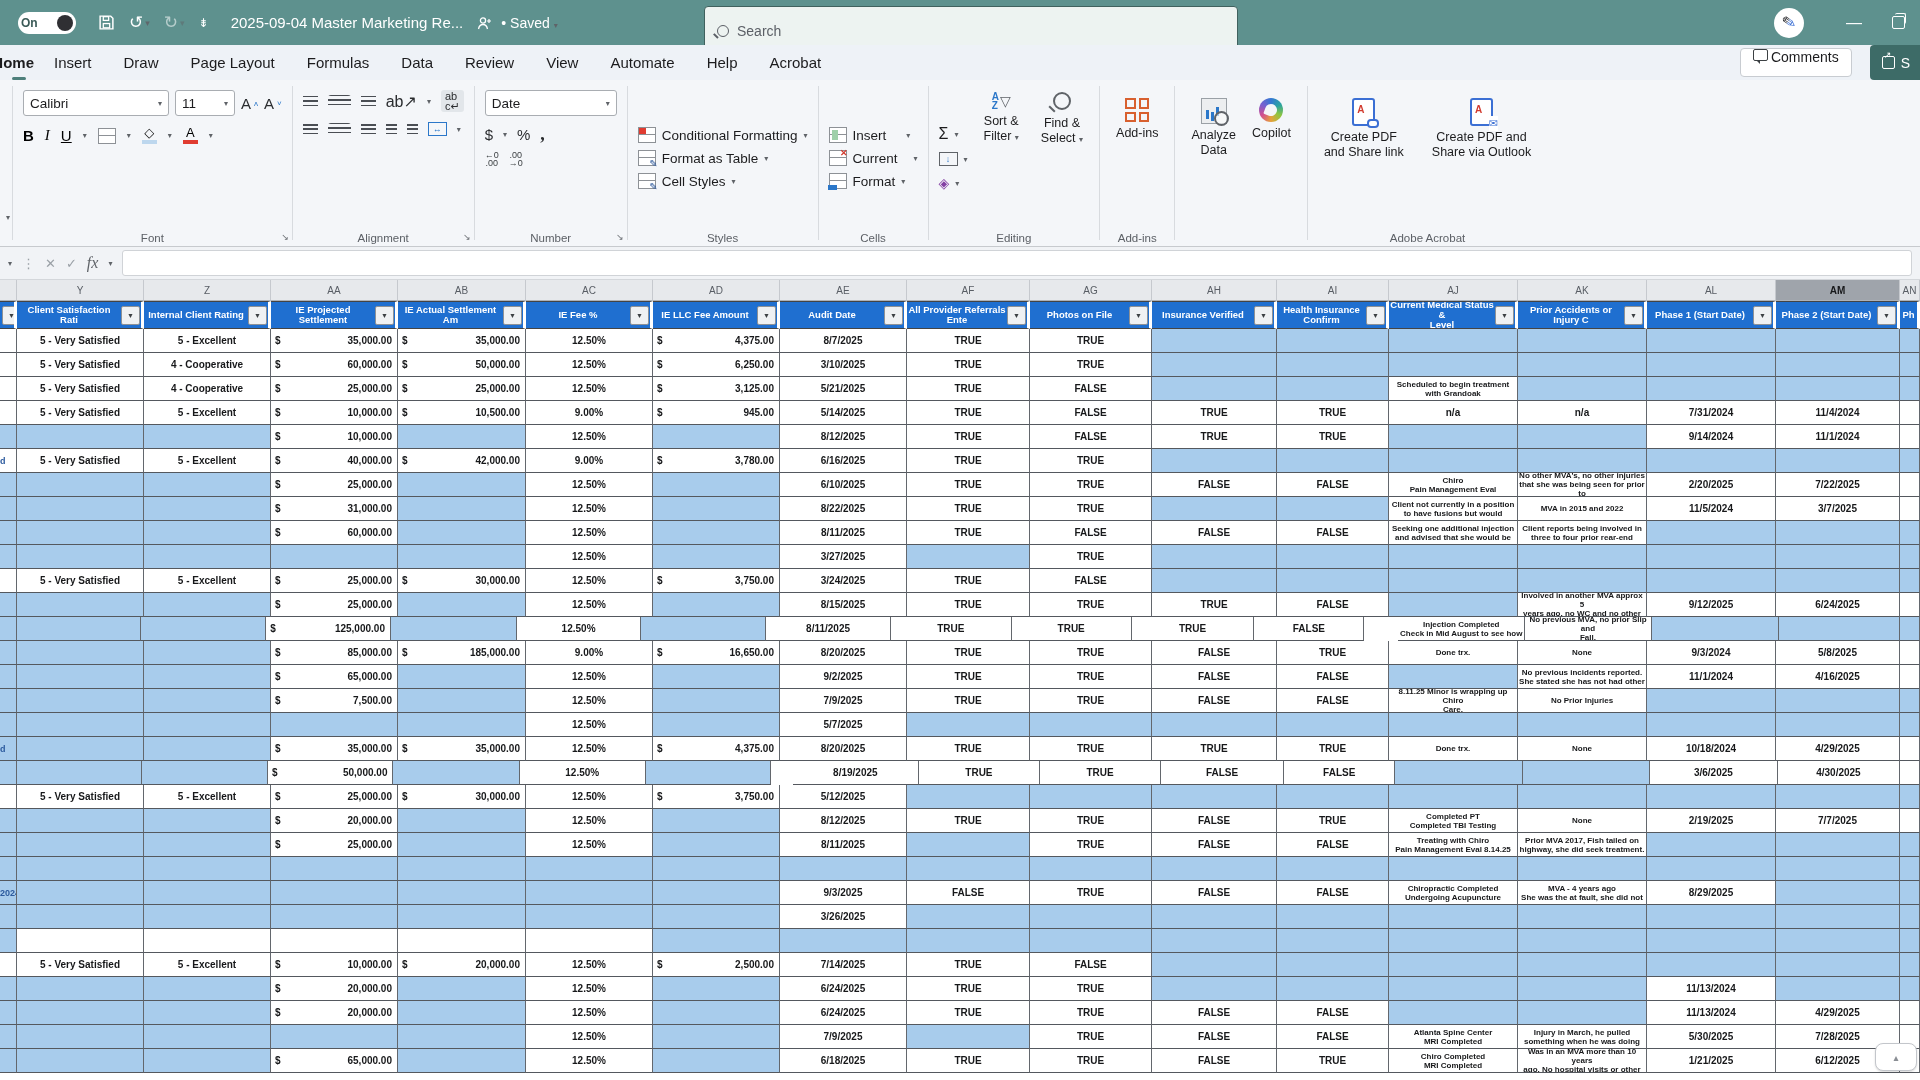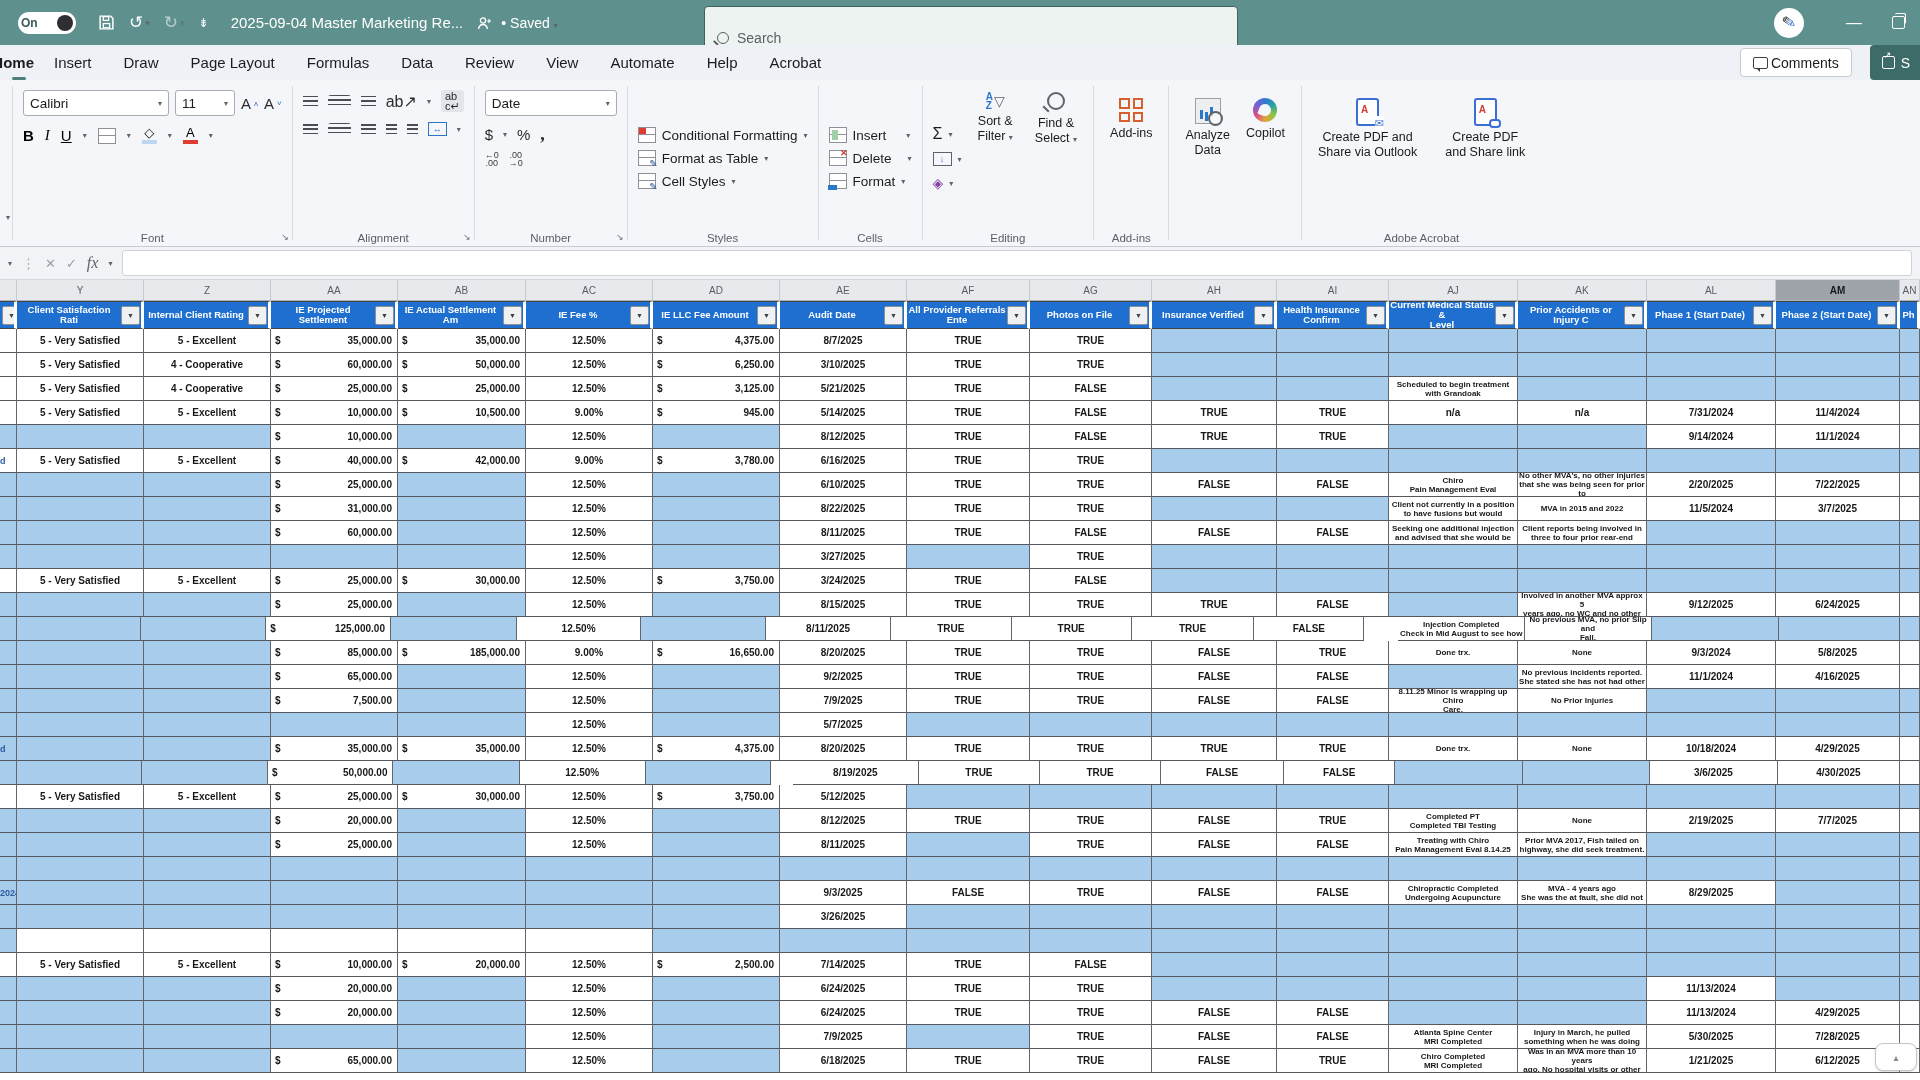--- a/index.html
+++ b/index.html
@@ -9,39 +9,39 @@
   .pill{margin-left:18px;width:52px;height:22px;background:#fff;border-radius:11px;display:flex;align-items:center;
     padding:0 3px;color:#3a5a57;font-size:12px;font-weight:bold;}
   .pill .knob{margin-left:auto;width:16px;height:16px;border-radius:50%;background:#2f2f33;}
   .qat{display:flex;align-items:center;gap:14px;margin-left:22px;font-size:17px;}
   .qicon{color:#fff;display:flex;align-items:center;gap:2px;}
   .qicon .chev{font-size:9px;opacity:.9;}
   .dim{opacity:.55;}
   .doc-title{margin-left:22px;font-size:15px;white-space:nowrap;}
   .presence{margin-left:14px;display:flex;align-items:center;gap:8px;font-size:14px;}
   .searchbox{position:absolute;left:704px;top:6px;width:508px;height:32px;background:#edf3f1;border:1px solid #40615e;
-    border-radius:4px;display:flex;align-items:center;color:#5b5f66;font-size:14px;gap:8px;padding:15px 12px;}
+    border-radius:4px;display:flex;align-items:center;color:#5b5f66;font-size:14px;gap:8px;padding:8px 12px;}
   .mag{width:10px;height:10px;border:1.7px solid #5b5f66;border-radius:50%;position:relative;}
   .mag::after{content:"";position:absolute;width:6px;height:1.7px;background:#5b5f66;transform:rotate(45deg);left:-5px;top:9px;}
   .tb-right{position:absolute;right:0;top:0;height:45px;display:flex;align-items:center;}
   .avatar{width:30px;height:30px;border-radius:50%;background:#fff;color:#1b1b1f;display:flex;align-items:center;justify-content:center;
     font-size:17px;margin-right:28px;}
   .avatar span{transform:rotate(-10deg);background:linear-gradient(135deg,#17171b 45%,#3b6fd4 45%);-webkit-background-clip:text;background-clip:text;color:transparent;}
   .winbtn{width:44px;height:45px;display:flex;align-items:center;justify-content:center;color:#fff;}
   .restore{width:11px;height:11px;border:1.4px solid #fff;border-radius:2px;position:relative;}
   .restore::before{content:"";position:absolute;left:2px;top:-4px;width:10px;height:10px;border-top:1.4px solid #fff;border-right:1.4px solid #fff;border-radius:2px;}
   
   .menubar{height:35px;background:#eef2f7;display:flex;align-items:center;position:relative;}
   .tabs{display:flex;align-items:center;gap:0;height:100%;}
   .tab{padding:0 16px;font-size:15px;color:#1c1c1e;height:100%;display:flex;align-items:center;position:relative;white-space:nowrap;}
   .tab.active{font-weight:bold;}
   .tab.active::after{content:"";position:absolute;left:12px;right:12px;bottom:0;height:3px;background:#4d7f7b;border-radius:2px;}
   .tab.clipfirst{width:34px;padding:0 4px 0 0;overflow:hidden;direction:rtl;}
   .mb-right{margin-left:auto;display:flex;align-items:center;height:100%;}
-  .comments-btn{display:flex;align-items:center;gap:3px;background:#fff;border:1px solid #c8ccd1;border-radius:4px;
+  .comments-btn{display:flex;gap:3px;background:#fff;border:1px solid #c8ccd1;border-radius:4px;
     height:27px;padding:0 12px;font-size:14px;color:#1c1c1e;margin-right:18px;}
   .bubble{width:13px;height:10px;border:1.5px solid #3c4043;border-radius:2px;position:relative;}
   .bubble::after{content:"";position:absolute;left:2px;bottom:-4px;border-left:4px solid transparent;border-top:4px solid #3c4043;}
   .share-btn{background:#3d6b67;color:#fff;height:35px;display:flex;align-items:center;gap:6px;padding:0 10px 0 12px;
     font-size:14px;border-radius:4px 0 0 4px;}
   .share-ic{width:11px;height:11px;border:1.5px solid #fff;border-radius:2px;position:relative;}
   .share-ic::after{content:"↗";position:absolute;left:1px;top:-7px;font-size:9px;color:#fff;}
   
   .ribbon{height:166px;background:#f4f6f9;border-bottom:1px solid #c7cace;display:flex;align-items:stretch;position:relative;}
   .rgroup{position:relative;display:flex;flex-direction:column;padding:10px 10px 20px;}
@@ -294,21 +294,21 @@
   <span class="gsep"></span>
 
   <div class="rgroup stack">
     <div class="srow">
       <span class="grid-ic gi-ins"></span>
       <span>Insert</span>
         <span class="chev" style="margin-left:14px;">▾</span>
     </div>
     <div class="srow">
       <span class="grid-ic gi-del"></span>
-      <span>Delete</span>
+      <span>Current</span>
         <span class="chev" style="margin-left:10px;">▾</span>
     </div>
     <div class="srow">
       <span class="grid-ic gi-fmt"></span>
       <span>Format</span>
         <span class="chev">▾</span>
     </div>
     <div class="glabel">Cells</div>
   </div>
   <span class="gsep"></span>
@@ -364,26 +364,26 @@
     </div>
     <div class="bigbtn" style="margin-top:6px;text-align:center;">
       <span class="copilot-ic"></span>
       <span>Copilot</span>
     </div>
   </div>
   <span class="gsep"></span>
 
   <div class="rgroup" style="flex-direction:row;gap:16px;">
     <div class="bigbtn" style="margin-top:6px;">
+      <span class="pdf-ic link"></span>
+      <span><span>Create PDF</span><br><span>and Share link</span></span>
+    </div>
+    <div class="bigbtn" style="margin-top:6px;">
       <span class="pdf-ic mail"></span>
       <span><span>Create PDF and</span><br><span>Share via Outlook</span></span>
-    </div>
-    <div class="bigbtn" style="margin-top:6px;">
-      <span class="pdf-ic link"></span>
-      <span><span>Create PDF</span><br><span>and Share link</span></span>
     </div>
     <div class="glabel">Adobe Acrobat</div>
   </div>
 </div>
 
 <div class="fbar">
   <span class="chev">▾</span>
   <span class="fb-ic">⋮</span>
   <span class="fb-ic">✕</span>
   <span class="fb-ic">✓</span>

